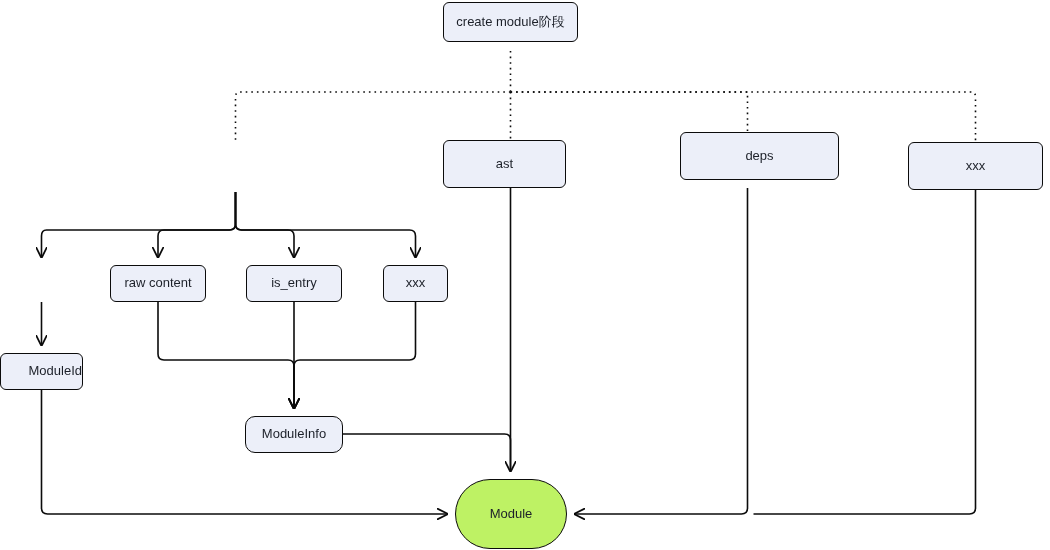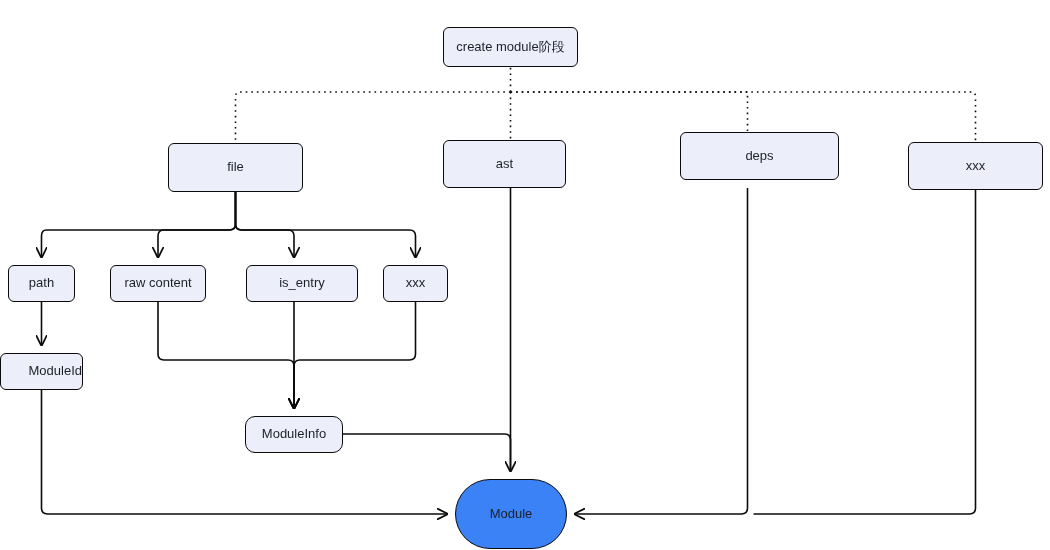--- a/index.html
+++ b/index.html
@@ -34,21 +34,21 @@
     border: 1.6px solid #0b0b0b;
     border-radius: 6px;
     color: #1c2029;
     font-size: 13px;
     line-height: 1.1;
     text-align: center;
     white-space: nowrap;
     z-index: 2;
   }
   .node.stadium {
-    background: #3b82f6;
+    background: #bef264;
     border-radius: 999px;
     align-items: center;
   }
   .node .label {
     pointer-events: none;
   }
 </style>
 </head>
 <body>
 
@@ -91,49 +91,43 @@
       <path d="M 343 434 L 504.5 434 Q 510.5 434 510.5 440 L 510.5 471"></path>
       <path d="M 510.5 188 L 510.5 471" marker-end="url(#arrow)"></path>
 
       <g>
         <path d="M 747.5 188 L 747.5 508 Q 747.5 514 741.5 514 L 575 514" marker-end="url(#arrow)"></path>
         <path d="M 975.5 190 L 975.5 508 Q 975.5 514 969.5 514 L 753.5 514"></path>
       </g>
     </g>
   </svg>
 
-  <div class="node" style="left:443px; top:27px; width:135px; height:40px;">
+  <div class="node" style="left:443px; top:2px; width:135px; height:40px;">
     <span class="label">create module阶段</span>
   </div>
 
-  <div class="node" style="left:168px; top:143px; width:135px; height:49px;">
-    <span class="label">file</span>
-  </div>
 
   <div class="node" style="left:443px; top:140px; width:123px; height:48px;">
     <span class="label">ast</span>
   </div>
 
   <div class="node" style="left:680px; top:132px; width:159px; height:48px;">
     <span class="label">deps</span>
   </div>
 
   <div class="node" style="left:908px; top:142px; width:135px; height:48px;">
     <span class="label">xxx</span>
   </div>
 
-  <div class="node" style="left:8px; top:265px; width:67px; height:37px;">
-    <span class="label">path</span>
-  </div>
 
   <div class="node" style="left:110px; top:265px; width:96px; height:37px;">
     <span class="label">raw content</span>
   </div>
 
-  <div class="node" style="left:246px; top:265px; width:112px; height:37px;">
+  <div class="node" style="left:246px; top:265px; width:96px; height:37px;">
     <span class="label">is_entry</span>
   </div>
 
   <div class="node" style="left:383px; top:265px; width:65px; height:37px;">
     <span class="label">xxx</span>
   </div>
 
   <div class="node" style="left:0px; top:353px; width:83px; height:37px;justify-content:flex-end;">
     <span class="label">ModuleId</span>
   </div>

